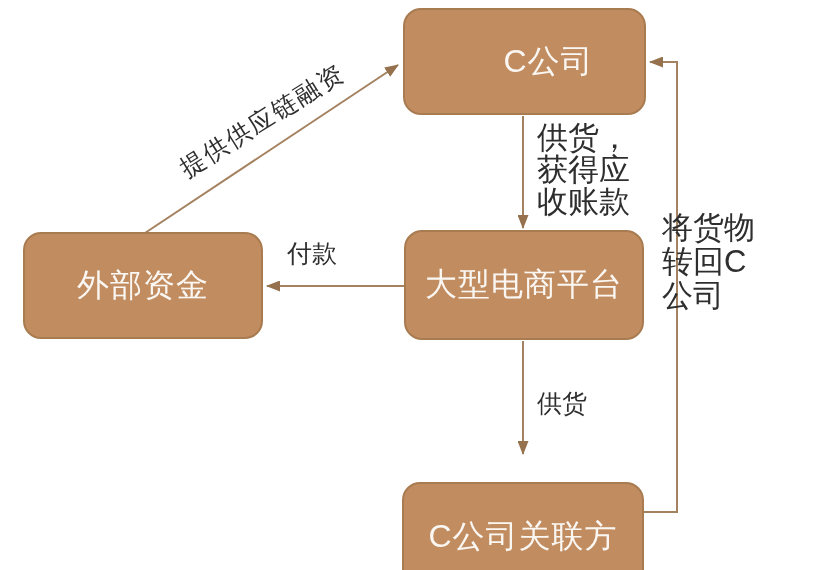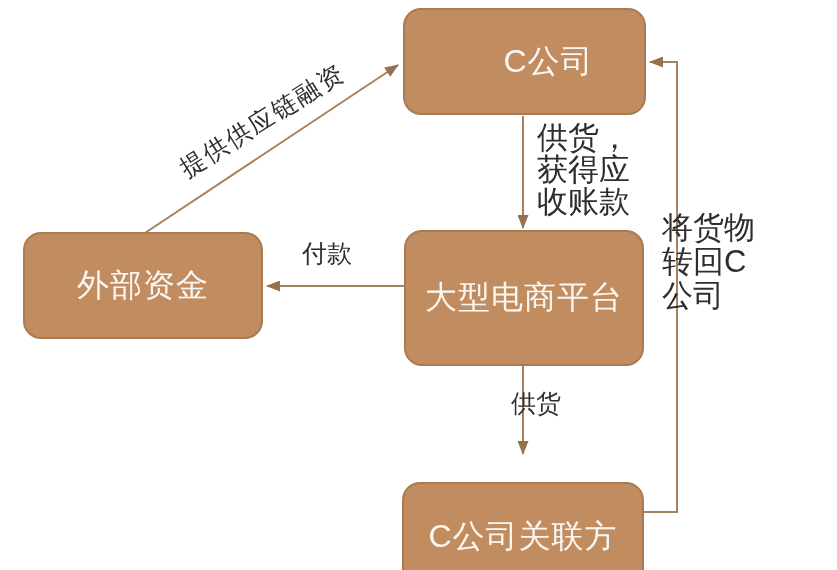--- a/index.html
+++ b/index.html
@@ -34,41 +34,41 @@
     border:2px solid var(--node-border);
     border-radius:18px;
     color:var(--node-text);
     font-size:32px;
     letter-spacing:1px;
     box-sizing:border-box;
     text-align:center;
   }
   .node-c-company{left:403px;top:8px;width:243px;height:107px;padding-left:48px;}
   .node-external-funds{left:23px;top:232px;width:240px;height:107px;text-align:right;}
-  .node-ecommerce-platform{left:404px;top:230px;width:240px;height:136px;}
+  .node-ecommerce-platform{left:404px;top:230px;width:240px;height:110px;}
   .node-c-company-affiliate{left:402px;top:482px;width:242px;height:110px;align-items:center;}
   .edge-label{
     position:absolute;
     color:var(--label-text);
     font-size:31px;
     line-height:32px;
     white-space:pre-line;
   }
   .label-financing{
     left:142px;top:104px;width:240px;
     text-align:center;
     font-size:25px;
     letter-spacing:2px;
     transform:rotate(-32deg);
     transform-origin:center center;
     white-space:nowrap;
   }
   .label-supply-receivables{left:537px;top:122px;}
-  .label-payment{left:287px;top:237px;width:80px;text-align:center;font-size:25px;}
-  .label-supply{left:511px;top:387px;font-size:25px;text-align:center;}
+  .label-payment{left:287px;top:237px;width:80px;text-align:left;font-size:25px;}
+  .label-supply{left:537px;top:387px;font-size:25px;text-align:center;}
   .label-return-goods{left:662px;top:195px;line-height:34px;margin-top:16px;}
 </style>
 </head>
 <body>
 
 <div class="canvas">
 
   <svg class="edges-layer" width="837" height="570" viewBox="0 0 837 570" xmlns="http://www.w3.org/2000/svg">
     <defs>
       <marker id="arrowhead" markerUnits="userSpaceOnUse" markerWidth="14" markerHeight="11" refX="13" refY="5.5" orient="auto">

